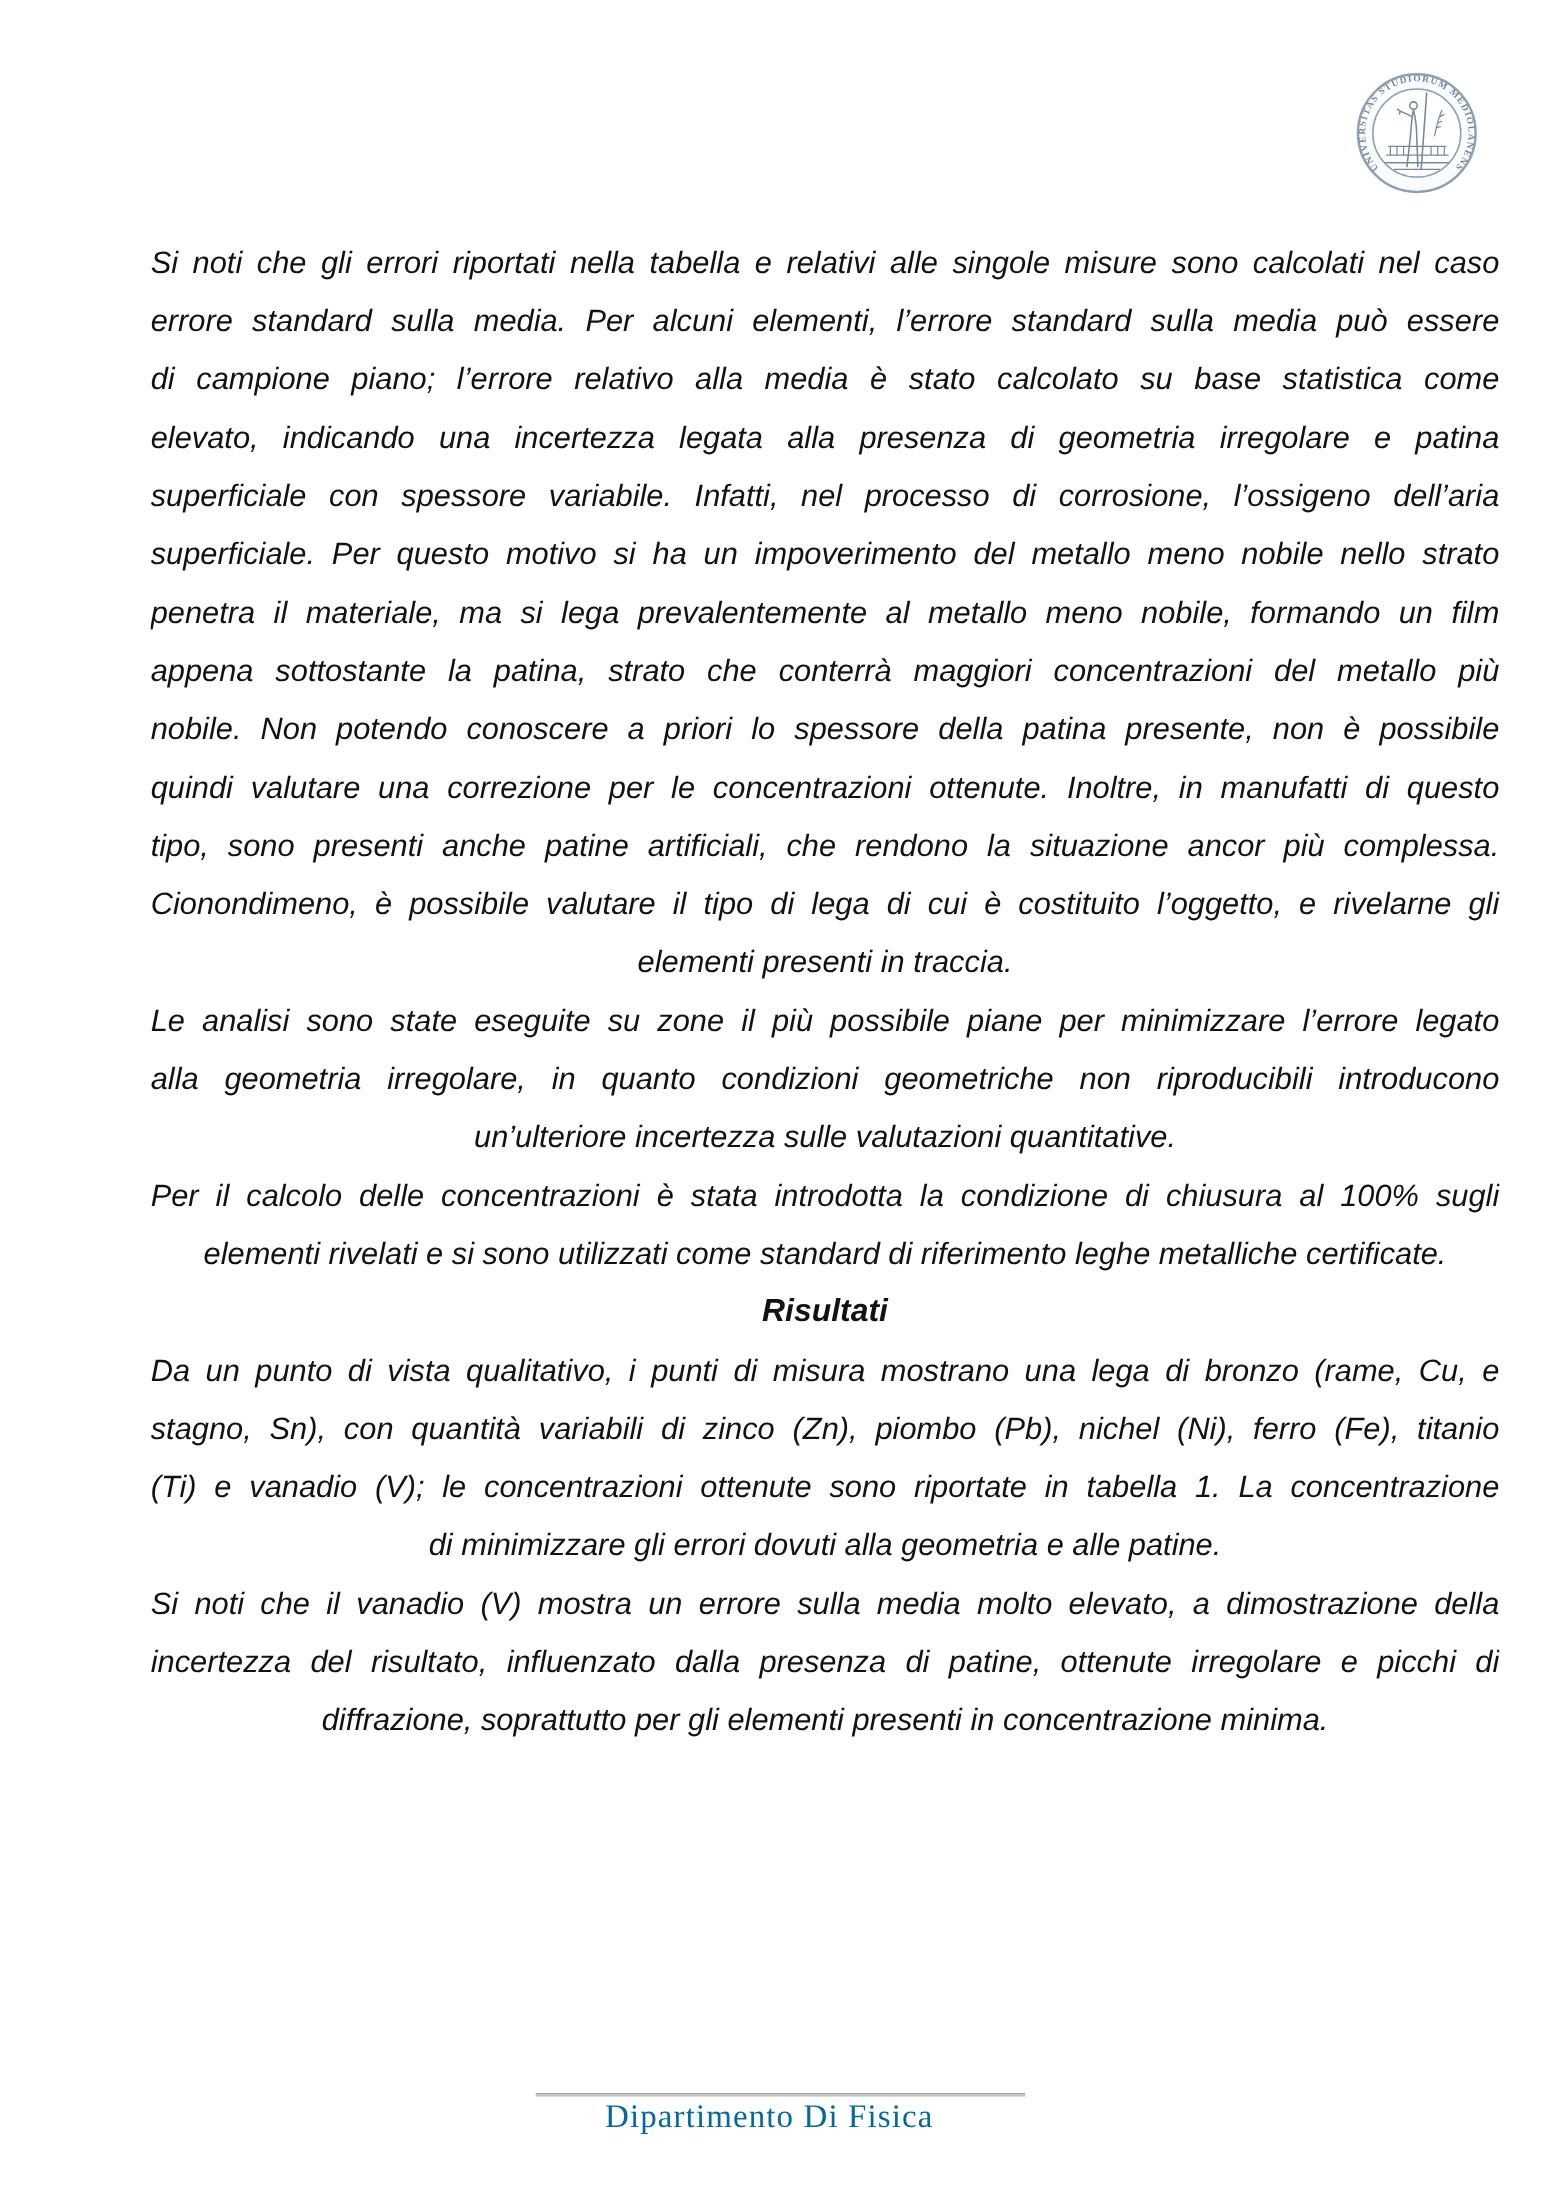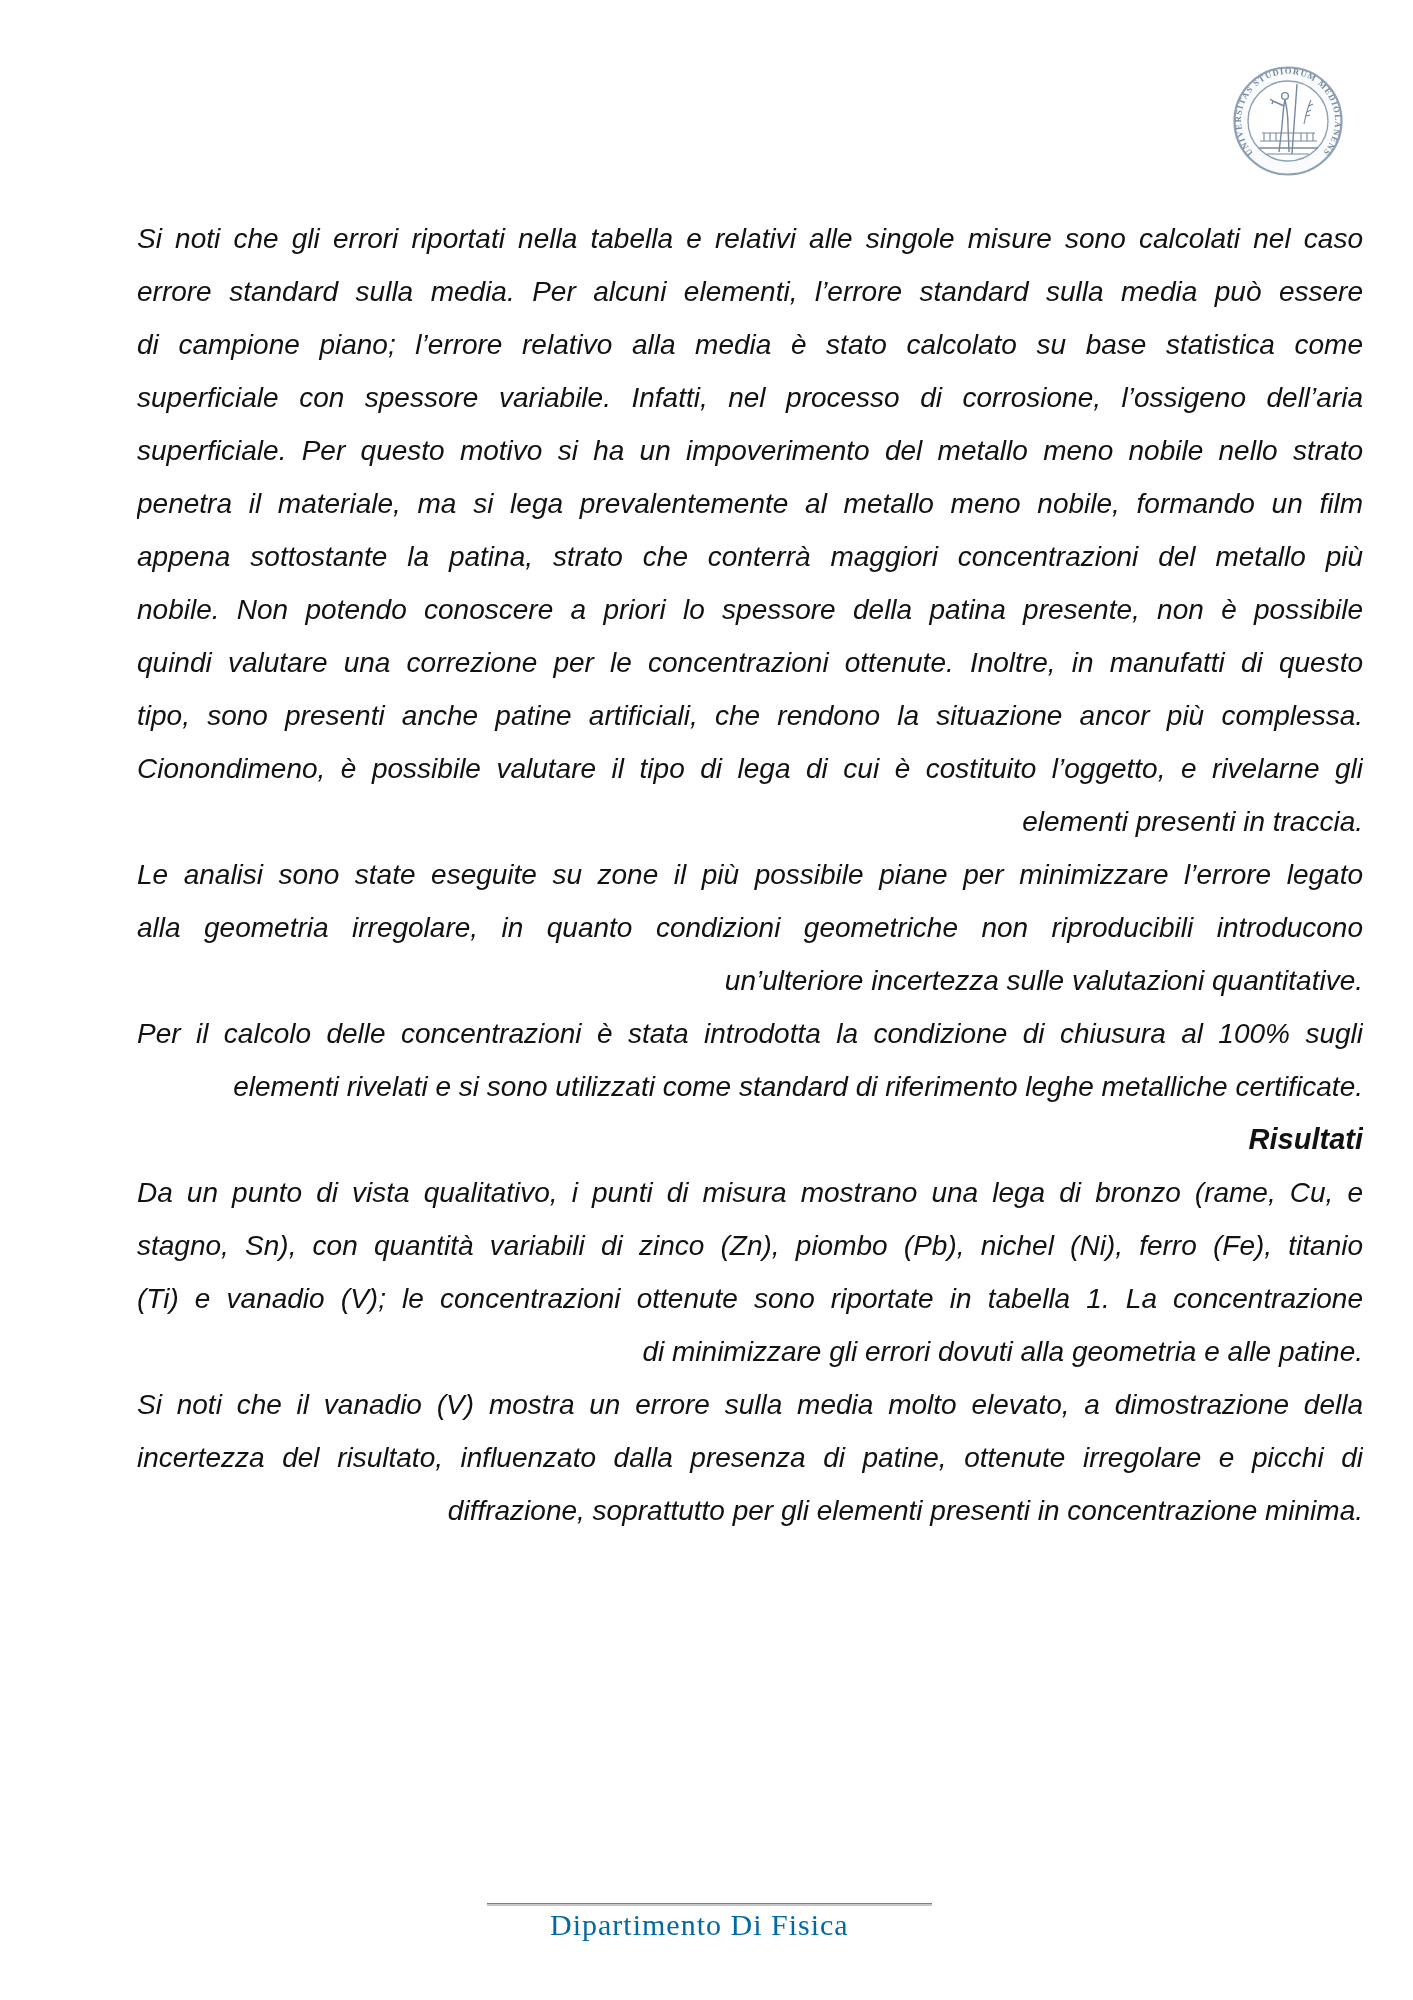--- a/index.html
+++ b/index.html
@@ -21,21 +21,21 @@
   }
   .line{
     font-size:28px;
     line-height:53px;
     height:53px;
     overflow:hidden;
     text-align:justify;
   }
   
   .line::after{content:"";display:inline-block;width:100%;height:0;}
-  .line.last{text-align:right;}
+  .line.last{text-align:center;}
   .line.last::after{content:none;}
   .line.heading{font-weight:bold;font-size:29px;}
   
   #footer-rule{
     position:absolute;
     left:487px;top:1903px;width:445px;height:3px;
     background:linear-gradient(to bottom,#7e7e7e 0 1px,#c6c6c6 1px 3px);
   }
   #footer-text{
     position:absolute;
@@ -74,20 +74,21 @@
       <path d="M33,69 v8 M39,69 v8 M45,69 v8 M70,69 v8 M76,69 v8 M82,69 v8" stroke-width="1.1"></path>
       <line x1="28" y1="84" x2="87" y2="84" stroke-width="1.3"></line>
       <path d="M36,90 h42" stroke-width="1.1"></path>
     </g>
   </svg>
 
   <div id="doc-body">
       <div class="line">Si noti che gli errori riportati nella tabella e relativi alle singole misure sono calcolati nel caso</div>
       <div class="line">errore standard sulla media. Per alcuni elementi, l’errore standard sulla media può essere</div>
       <div class="line">di campione piano; l’errore relativo alla media è stato calcolato su base statistica come</div>
+      <div class="line">elevato, indicando una incertezza legata alla presenza di geometria irregolare e patina</div>
       <div class="line">superficiale con spessore variabile. Infatti, nel processo di corrosione, l’ossigeno dell’aria</div>
       <div class="line">superficiale. Per questo motivo si ha un impoverimento del metallo meno nobile nello strato</div>
       <div class="line">penetra il materiale, ma si lega prevalentemente al metallo meno nobile, formando un film</div>
       <div class="line">appena sottostante la patina, strato che conterrà maggiori concentrazioni del metallo più</div>
       <div class="line">nobile. Non potendo conoscere a priori lo spessore della patina presente, non è possibile</div>
       <div class="line">quindi valutare una correzione per le concentrazioni ottenute. Inoltre, in manufatti di questo</div>
       <div class="line">tipo, sono presenti anche patine artificiali, che rendono la situazione ancor più complessa.</div>
       <div class="line">Cionondimeno, è possibile valutare il tipo di lega di cui è costituito l’oggetto, e rivelarne gli</div>
       <div class="line last">elementi presenti in traccia.</div>
       <div class="line">Le analisi sono state eseguite su zone il più possibile piane per minimizzare l’errore legato</div>

